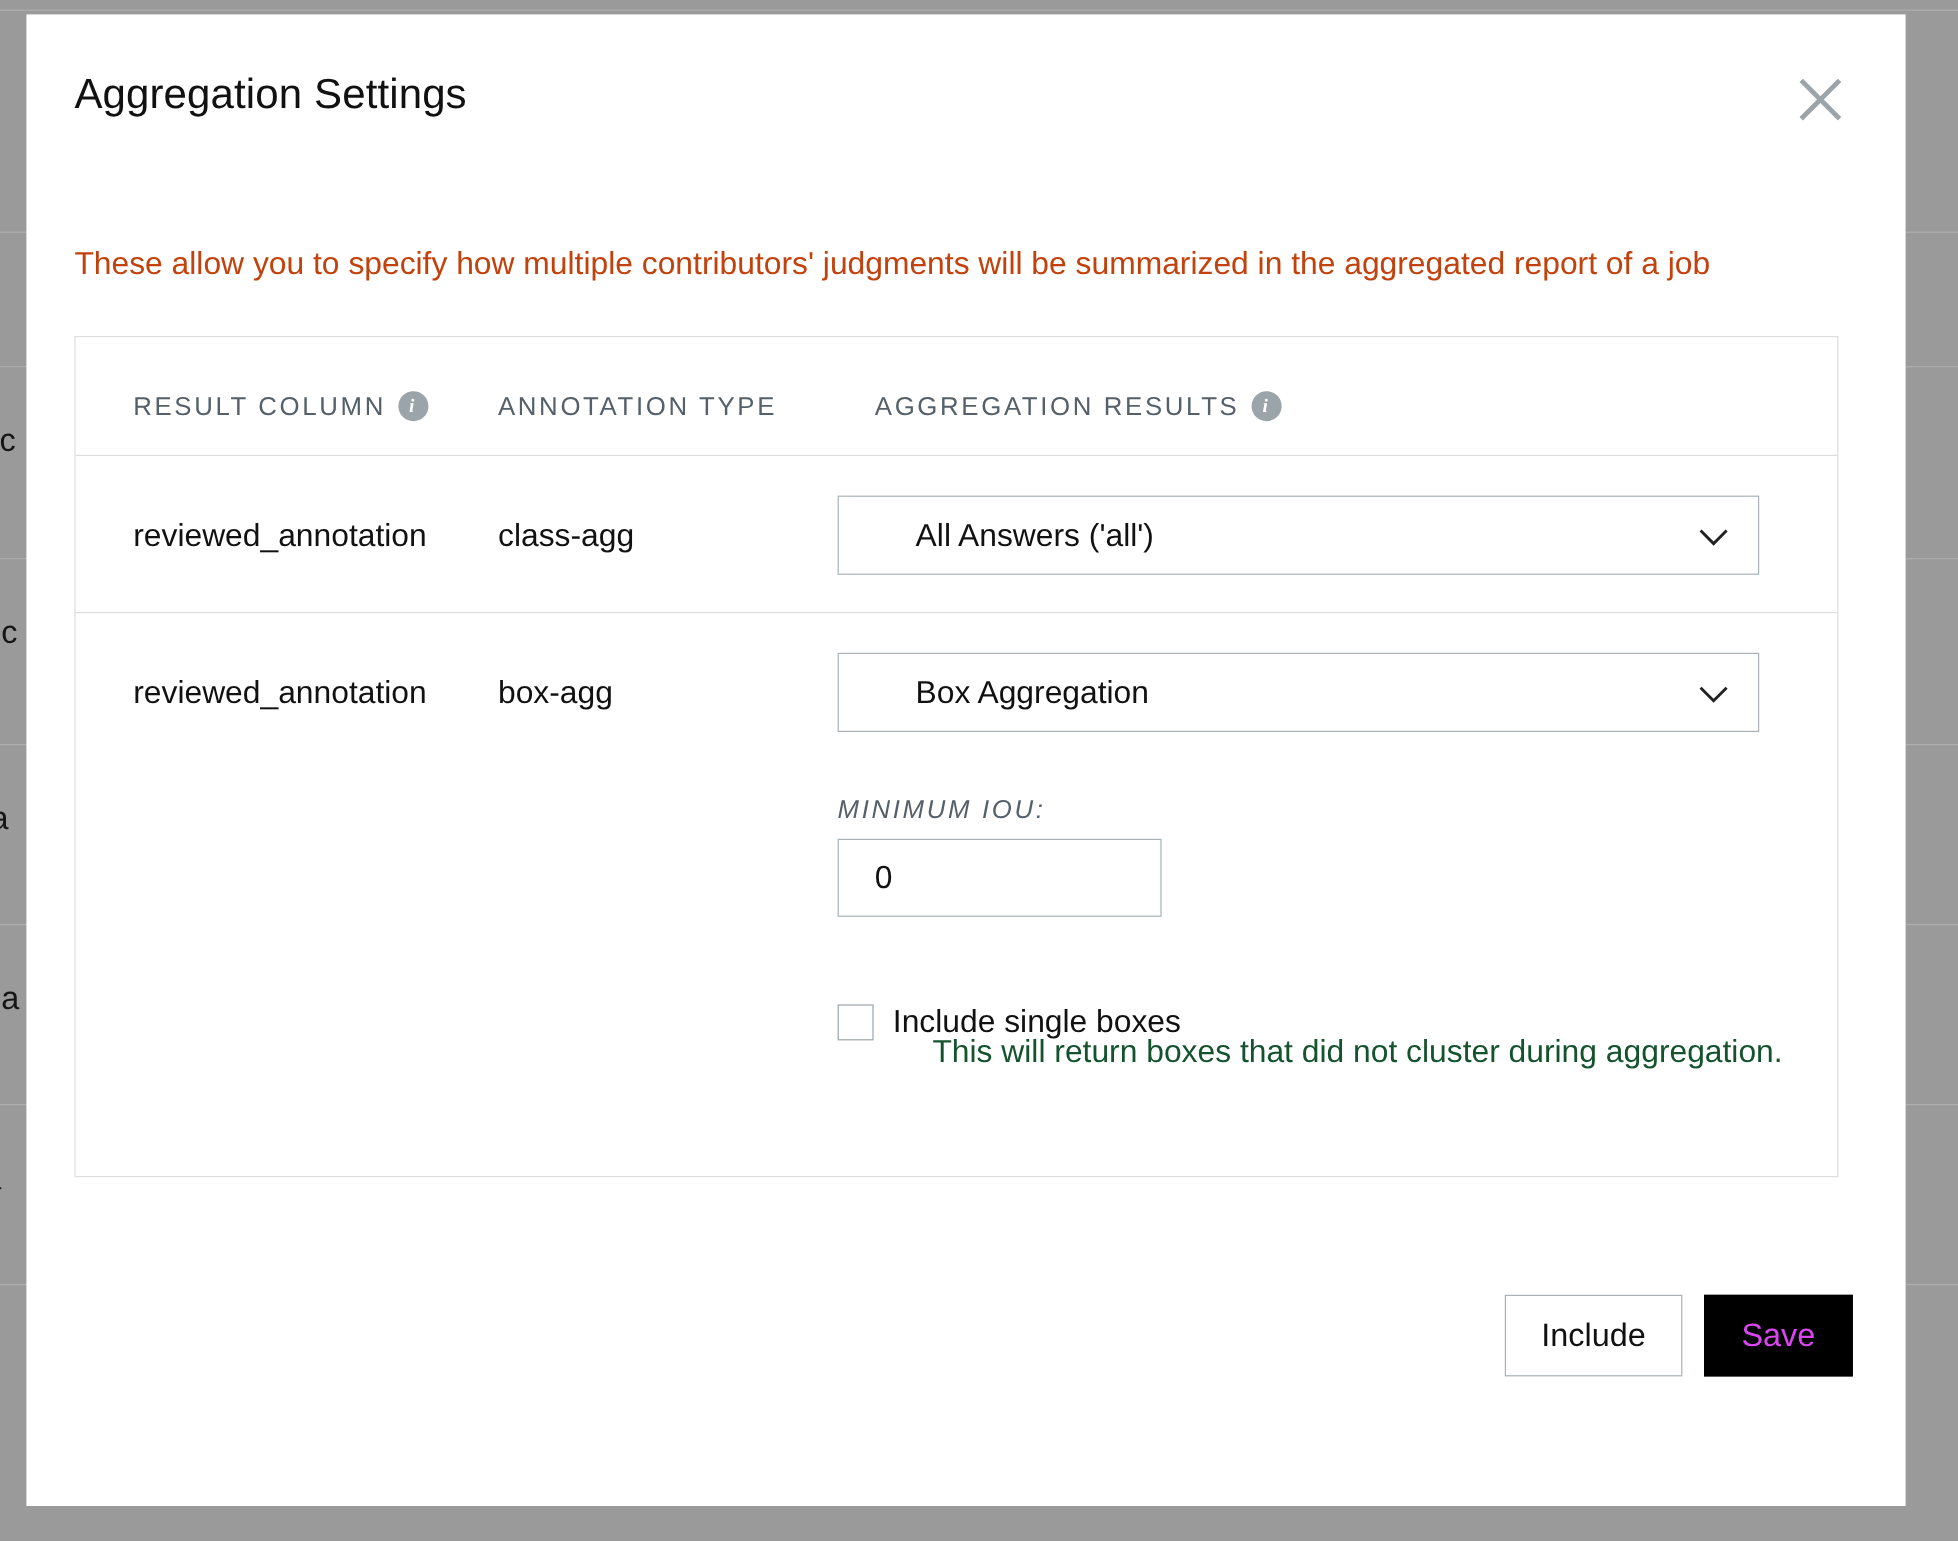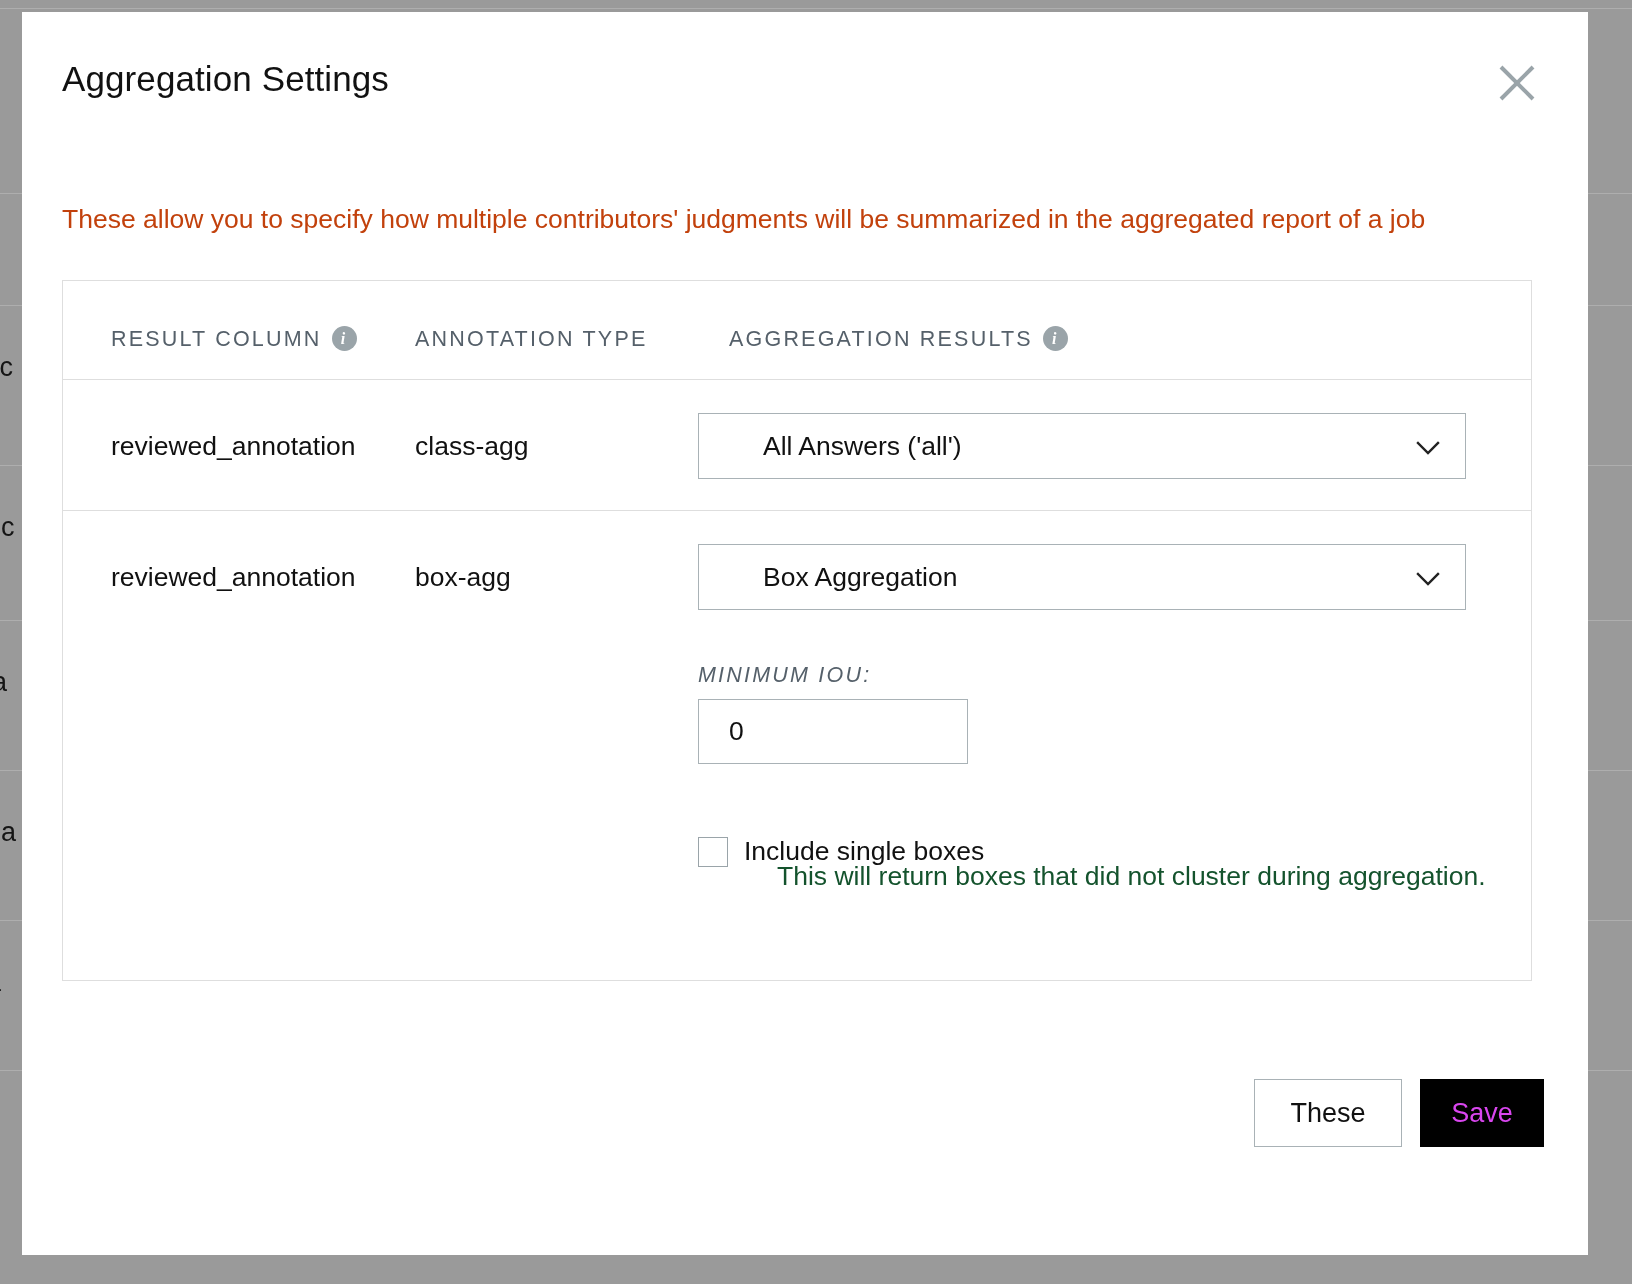--- a/index.html
+++ b/index.html
@@ -367,17 +367,17 @@
         <span class="cb-box"></span>
         <span class="cb-label">Include single boxes</span>
       </div>
 
       <div class="cb-help">This will return boxes that did not cluster during aggregation.</div>
     </div>
 
   </div>
 
   <div id="footer">
-    <div class="btn" id="cancel-button">These</div>
+    <div class="btn" id="cancel-button">Include</div>
     <div class="btn" id="save-button">Save</div>
   </div>
 
 </div>
 
 </body></html>

